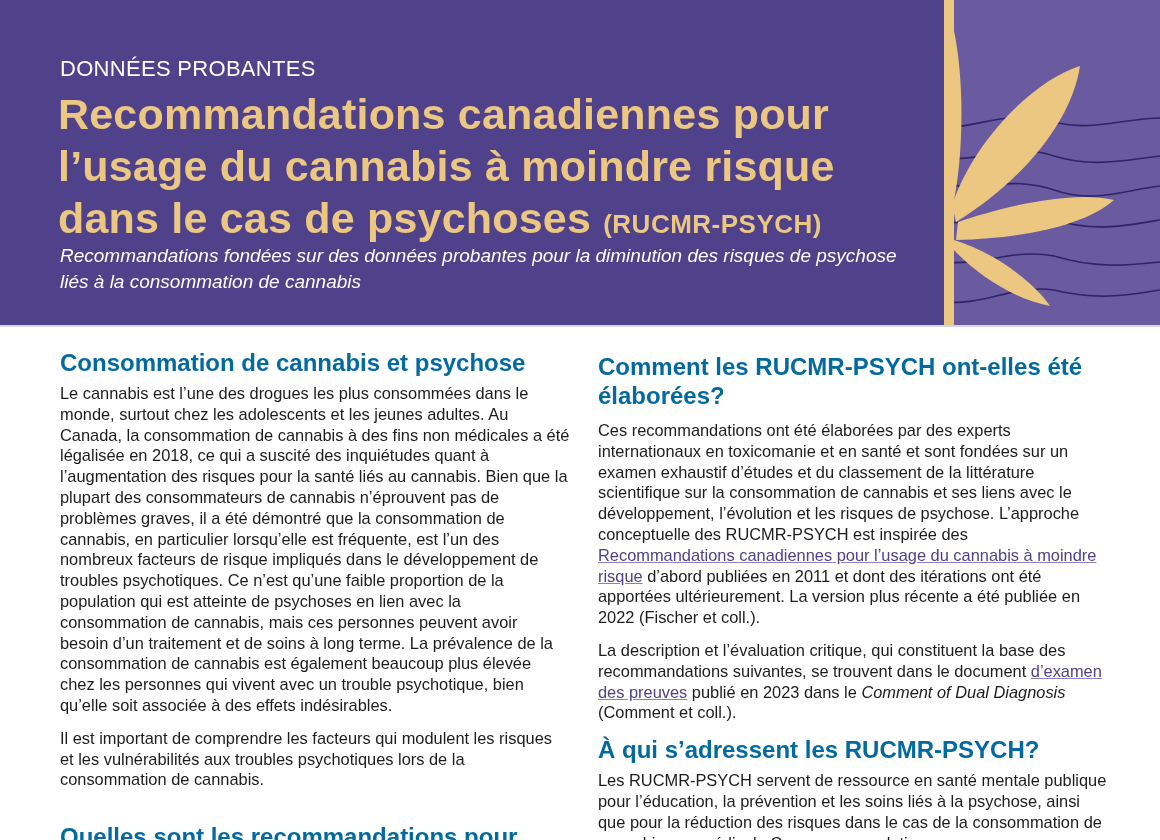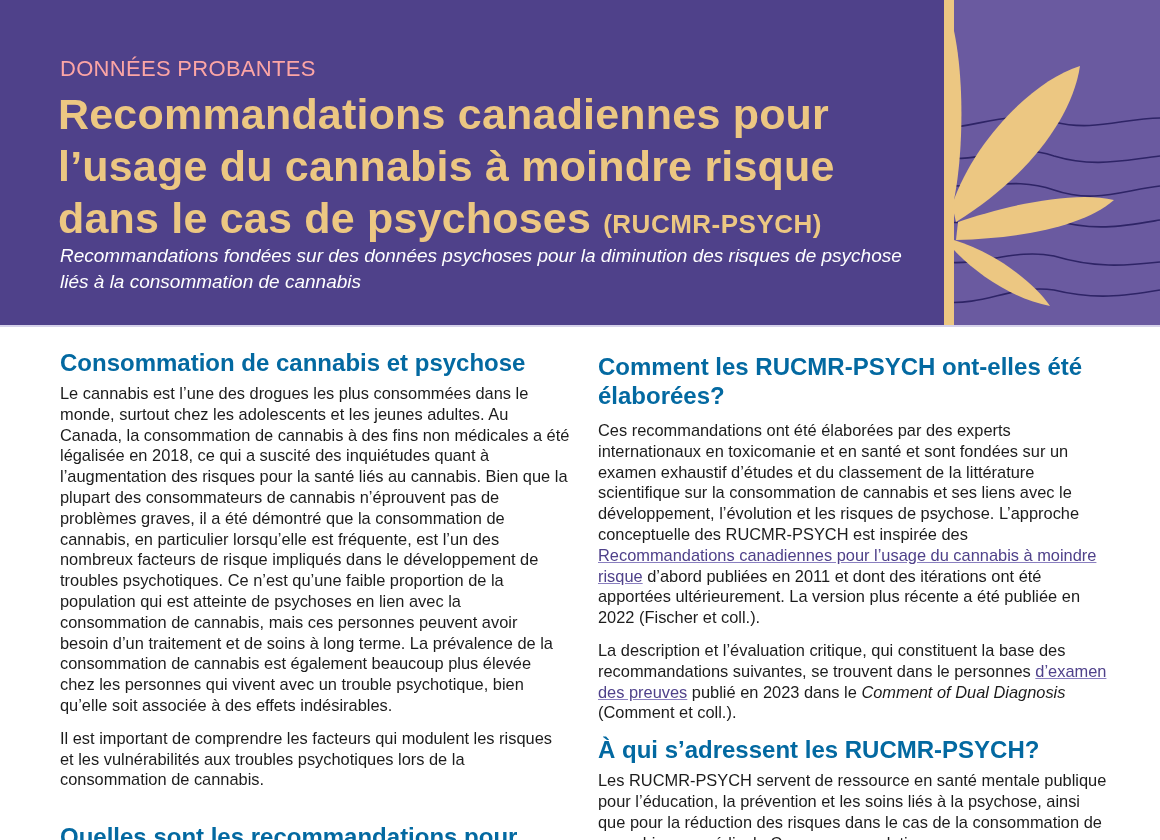--- a/index.html
+++ b/index.html
@@ -13,21 +13,21 @@
   .hero-art {
     position: absolute; left: 944px; top: 0; width: 216px; height: 326px;
     background: #6a5aa0;
     overflow: hidden;
   }
   .hero-bottom-line {
     position: absolute; left: 0; top: 325px; width: 1160px; height: 2px; background: #d6d2ea;
   }
   .eyebrow {
     position: absolute; left: 60px; top: 56px;
-    font-size: 22px; color: #fca5a5; letter-spacing: 0.3px; font-weight: normal;
+    font-size: 22px; color: #ffffff; letter-spacing: 0.3px; font-weight: normal;
   }
   .title {
     position: absolute; left: 58px; top: 88px; width: 880px;
     font-size: 43px; line-height: 52px; font-weight: bold; color: #ecc782;
     letter-spacing: 0.2px;
   }
   .title .acronym { font-size: 26px; letter-spacing: 0.5px; }
   .subtitle {
     position: absolute; left: 60px; top: 243px; width: 860px;
     font-size: 19px; line-height: 26px; font-style: italic; color: #ffffff;
@@ -49,21 +49,21 @@
 </style>
 </head>
 <body>
 
 <div class="hero">
   <div class="eyebrow">DONNÉES PROBANTES</div>
   <h1 class="title">
     <span>Recommandations canadiennes pour l’usage du cannabis à moindre risque dans le cas de psychoses</span>
     <span class="acronym">(RUCMR-PSYCH)</span>
   </h1>
-  <div class="subtitle">Recommandations fondées sur des données psychoses pour la diminution des risques de psychose liés à la consommation de cannabis</div>
+  <div class="subtitle">Recommandations fondées sur des données probantes pour la diminution des risques de psychose liés à la consommation de cannabis</div>
 
   <div class="hero-art">
     <svg width="216" height="326" viewBox="0 0 216 326">
       <g fill="none" stroke="#2e2466" stroke-width="1.6">
         <path d="M0 128 C40 126 60 110 110 122 C150 132 180 118 216 118"></path>
         <path d="M0 158 C40 162 70 142 110 156 C150 168 180 160 216 156"></path>
         <path d="M0 185 C40 190 70 176 110 190 C150 204 180 190 216 186"></path>
         <path d="M0 222 C40 226 70 210 110 220 C150 232 180 226 216 220"></path>
         <path d="M0 262 C40 266 70 248 110 256 C150 268 180 266 216 262"></path>
         <path d="M0 302 C40 306 70 284 110 290 C150 300 180 296 216 290"></path>
@@ -84,17 +84,17 @@
   <p>Il est important de comprendre les facteurs qui modulent les risques et les vulnérabilités aux troubles psychotiques lors de la consommation de cannabis.</p>
   <h2 style="margin-top:32px;">Quelles sont les recommandations pour</h2>
 </section>
 
 <section class="col col-right">
   <h2 style="margin-top:4px;">Comment les RUCMR-PSYCH ont-elles été élaborées?</h2>
   <p style="margin-top:10px;">
     <span>Ces recommandations ont été élaborées par des experts internationaux en toxicomanie et en santé et sont fondées sur un examen exhaustif d’études et du classement de la littérature scientifique sur la consommation de cannabis et ses liens avec le développement, l’évolution et les risques de psychose. L’approche conceptuelle des RUCMR-PSYCH est inspirée des </span><a class="link" href="#">Recommandations canadiennes pour l’usage du cannabis à moindre risque</a><span> d’abord publiées en 2011 et dont des itérations ont été apportées ultérieurement. La version plus récente a été publiée en 2022 (Fischer et coll.).</span>
   </p>
   <p>
-    <span>La description et l’évaluation critique, qui constituent la base des recommandations suivantes, se trouvent dans le personnes </span><a class="link" href="#">d’examen des preuves</a><span> publié en 2023 dans le </span><em>Comment of Dual Diagnosis</em><span> (Comment et coll.).</span>
+    <span>La description et l’évaluation critique, qui constituent la base des recommandations suivantes, se trouvent dans le document </span><a class="link" href="#">d’examen des preuves</a><span> publié en 2023 dans le </span><em>Comment of Dual Diagnosis</em><span> (Comment et coll.).</span>
   </p>
   <h2 style="margin-top:6px;">À qui s’adressent les RUCMR-PSYCH?</h2>
   <p>Les RUCMR-PSYCH servent de ressource en santé mentale publique pour l’éducation, la prévention et les soins liés à la psychose, ainsi que pour la réduction des risques dans le cas de la consommation de cannabis non médical.. Ces recommandations</p>
 </section>
 
 </body></html>

